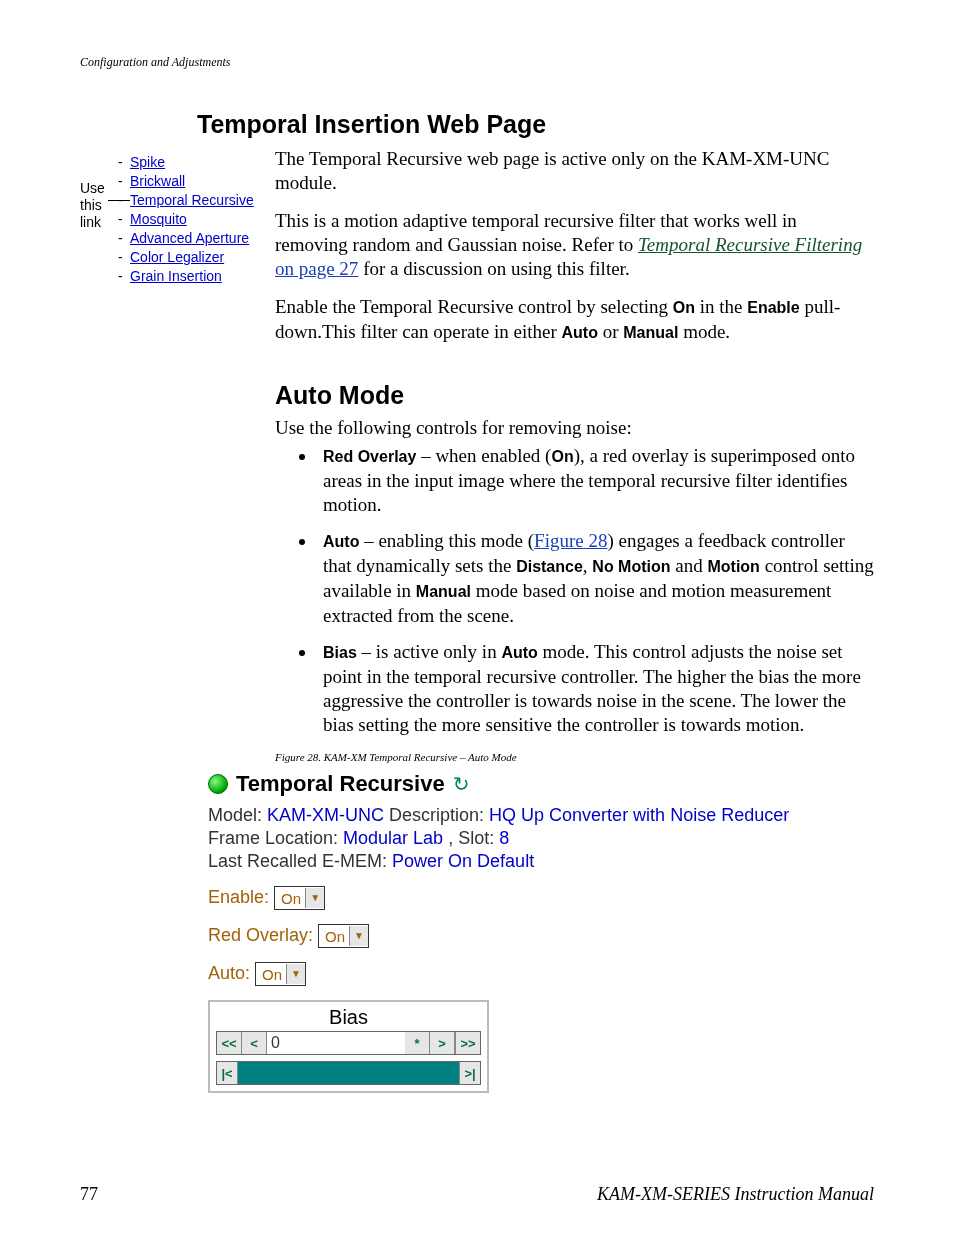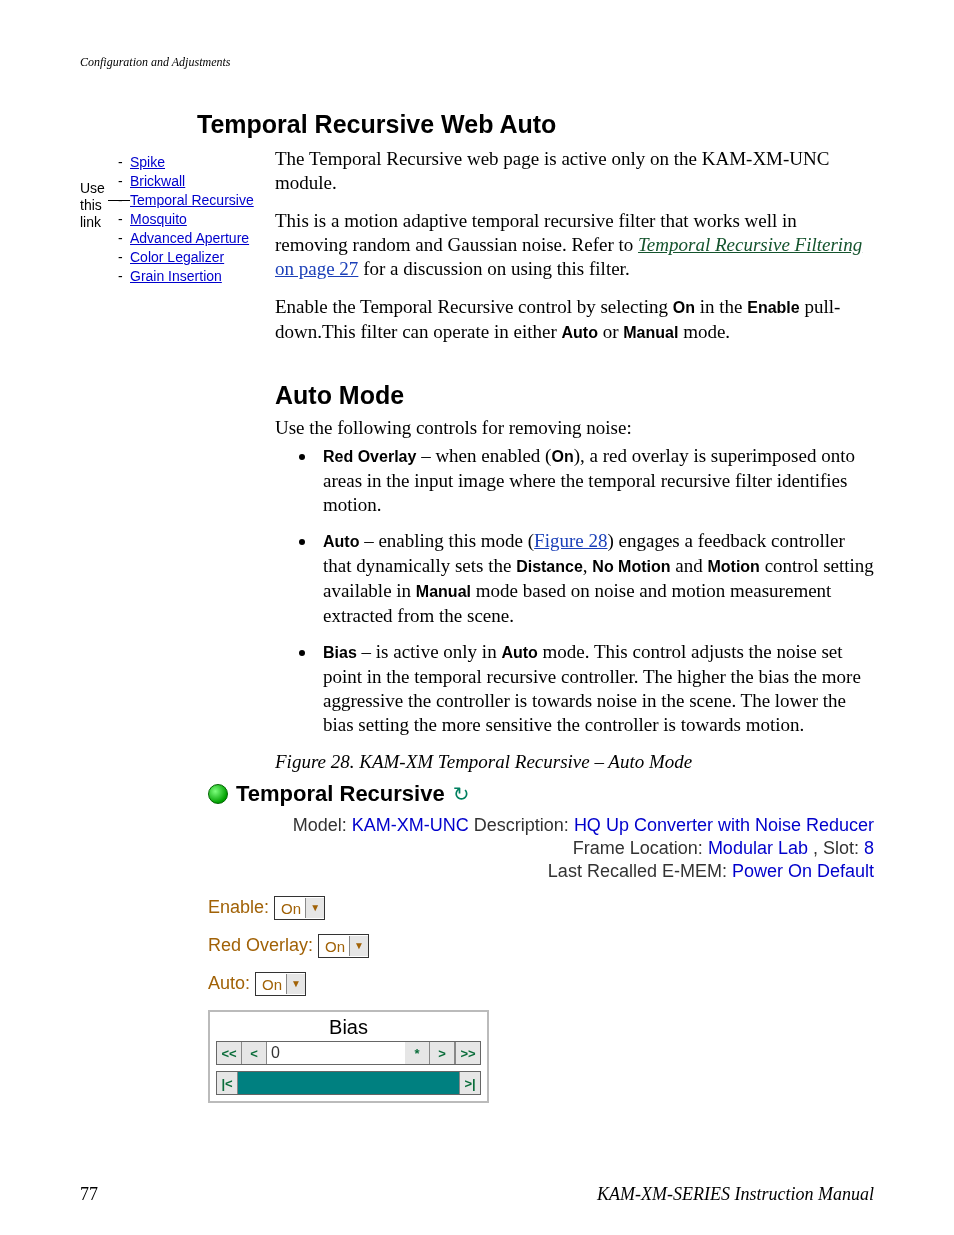--- a/index.html
+++ b/index.html
@@ -98,21 +98,21 @@
     padding-left: 42px;
     font-size: 19px;
     line-height: 24px;
   }
   ul.bullets > li {
     margin-bottom: 12px;
     padding-left: 6px;
   }
   .fig-caption {
     font-style: italic;
-    font-size: 19px;
+    font-size: 11px;
     margin: 14px 0 8px 0;
   }
   .panel {
     font-family: Arial, Helvetica, sans-serif;
     font-size: 18px;
     color: #333;
   }
   .panel-title-row {
     display: flex;
     align-items: center;
@@ -126,21 +126,21 @@
   }
   .panel-title {
     font-weight: bold;
     font-size: 22px;
     color: #000;
   }
   .refresh-icon {
     color: #008060;
     font-size: 20px;
   }
-  .panel-line { margin: 2px 0; text-align: right; }
+  .panel-line { margin: 2px 0; }
   .blue { color: #0000cc; }
   .selectbox {
     display: inline-flex;
     align-items: center;
     border: 1px solid #333;
     background: #fff;
     height: 22px;
     font-size: 15px;
     vertical-align: middle;
   }
@@ -241,21 +241,21 @@
   }
 </style>
 </head>
 <body>
 
 <div class="page">
 
   <div class="running-header">Configuration and Adjustments</div>
 
   <div style="padding-left:117px;">
-    <h1 class="h1">Temporal Recursive Web Auto</h1>
+    <h1 class="h1">Temporal Insertion Web Page</h1>
   </div>
 
   <div class="two-col">
     <div class="sidecol">
       <div class="side-note">
         <span>Use</span><br>
         <span>this</span><br>
         <span>link</span>
       </div>
       <div class="leader"></div>

